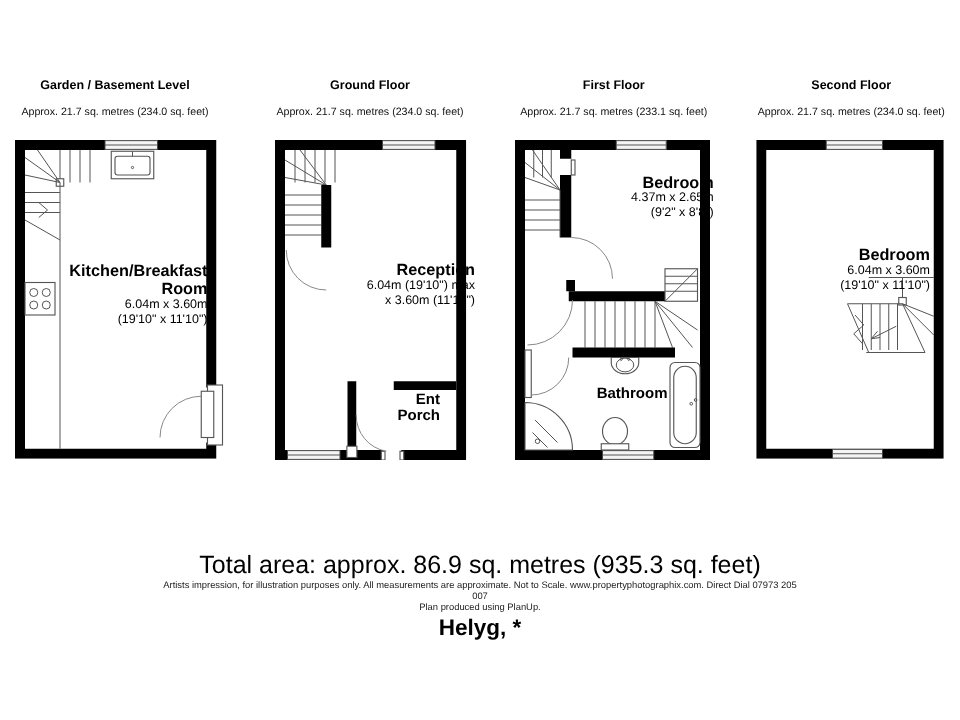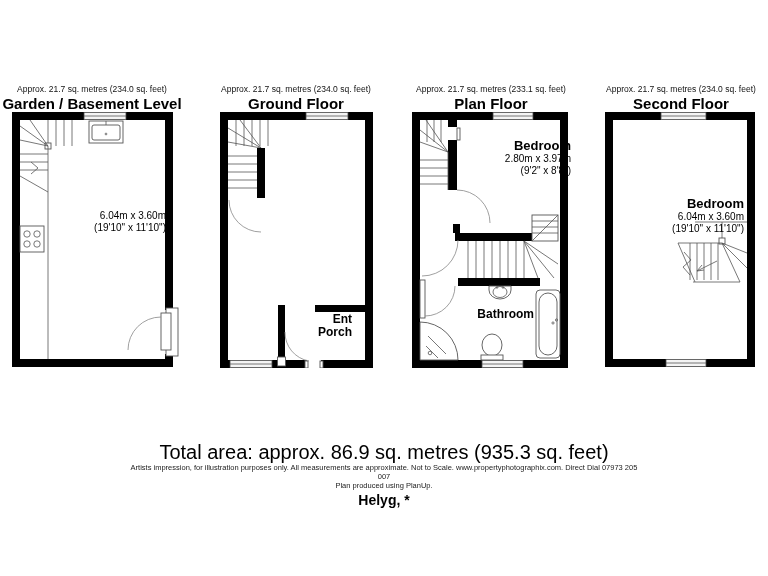--- a/index.html
+++ b/index.html
@@ -1,50 +1,50 @@
 <!DOCTYPE html>
 <html><head>
 <meta charset="utf-8">
 <style>
   html,body{margin:0;padding:0;background:#fff;}
   .canvas{position:relative;width:768px;height:576px;background:#fff;overflow:hidden;
           font-family:"Liberation Sans",sans-serif;color:#000;}
-  .floor-title{position:absolute;transform:translateX(-50%);font-size:15px;font-weight:bold;
-               white-space:nowrap;letter-spacing:0;margin-top:32px;}
+  .floor-title{position:absolute;transform:translateX(-50%);font-size:10px;font-weight:bold;
+               white-space:nowrap;letter-spacing:0;}
   .floor-area{position:absolute;transform:translateX(-50%);font-size:8.5px;white-space:nowrap;color:#111;}
   .plan{position:absolute;}
   .room-label{position:absolute;transform:translateX(-50%);text-align:right;line-height:1.12;}
   .room-name{font-size:13px;font-weight:bold;line-height:1.07;}
   .room-name.sm{font-size:12px;}
   .room-dim{font-size:10px;line-height:1.18;}
   .footer-total{position:absolute;left:384px;top:441px;transform:translateX(-50%);
                 font-size:20px;white-space:nowrap;}
   .footer-disc{position:absolute;left:384px;transform:translateX(-50%);font-size:7.5px;
                white-space:nowrap;color:#222;}
   .footer-name{position:absolute;left:384px;top:492px;transform:translateX(-50%);
-               font-size:14px;font-weight:bold;white-space:nowrap;}
+               font-size:18px;font-weight:bold;white-space:nowrap;}
   svg .thin{stroke:#555;stroke-width:0.8;fill:none;}
   svg .arc{stroke:#888;stroke-width:0.8;fill:none;}
   svg .fixture{stroke:#555;stroke-width:0.9;fill:#fff;}
   svg .wall{fill:#000;fill-rule:evenodd;}
   svg .win{fill:#f4f4f4;stroke:#444;stroke-width:0.8;}
   svg .erase{fill:#fff;}
 </style>
 </head>
 <body>
 
 <div class="canvas">
 
   <div class="floor-title" style="left:92px;top:63px">Garden / Basement Level</div>
   <div class="floor-area" style="left:92px;top:84px">Approx. 21.7 sq. metres (234.0 sq. feet)</div>
 
   <div class="floor-title" style="left:296px;top:63px">Ground Floor</div>
   <div class="floor-area" style="left:296px;top:84px">Approx. 21.7 sq. metres (234.0 sq. feet)</div>
 
-  <div class="floor-title" style="left:491px;top:63px">Plan Floor</div>
+  <div class="floor-title" style="left:491px;top:63px">First Floor</div>
   <div class="floor-area" style="left:491px;top:84px">Approx. 21.7 sq. metres (233.1 sq. feet)</div>
 
   <div class="floor-title" style="left:681px;top:63px">Second Floor</div>
   <div class="floor-area" style="left:681px;top:84px">Approx. 21.7 sq. metres (234.0 sq. feet)</div>
 
   <svg class="plan" style="left:12px;top:112px" width="170" height="255" viewBox="0 0 170 255">
     <path class="wall" d="M0,0 H161 V255 H0 Z M8,8 H153 V247 H8 Z"></path>
 
     <g>
       <rect class="erase" x="72" y="0" width="42" height="8"></rect>
@@ -263,32 +263,38 @@
     </g>
 
     <g>
       <rect class="erase" x="61" y="247" width="40" height="8"></rect>
       <rect class="win" x="61" y="247.5" width="40" height="7"></rect>
       <line class="thin" x1="61" y1="251" x2="101" y2="251"></line>
     </g>
   </svg>
 
   <div class="room-label" style="left:100px;top:210px;width:132px">
+    <div class="room-name">Kitchen/Breakfast Room</div>
     <div class="room-dim">6.04m x 3.60m</div>
     <div class="room-dim">(19'10" x 11'10")</div>
   </div>
 
+  <div class="room-label" style="left:305px;top:209px;width:150px">
+    <div class="room-name">Reception</div>
+    <div class="room-dim">6.04m (19'10") max</div>
+    <div class="room-dim">x 3.60m (11'10")</div>
+  </div>
 
   <div class="room-label" style="left:329px;top:313px;width:46px">
     <div class="room-name sm">Ent Porch</div>
   </div>
 
   <div class="room-label" style="left:511px;top:139px;width:120px">
     <div class="room-name">Bedroom</div>
-    <div class="room-dim">2.80m x 3.97m</div>
+    <div class="room-dim">4.37m x 2.65m</div>
     <div class="room-dim">(9'2" x 8'8")</div>
   </div>
 
   <div class="room-label" style="left:489px;top:308px;width:90px">
     <div class="room-name sm">Bathroom</div>
   </div>
 
   <div class="room-label" style="left:684px;top:197px;width:120px">
     <div class="room-name">Bedroom</div>
     <div class="room-dim">6.04m x 3.60m</div>

